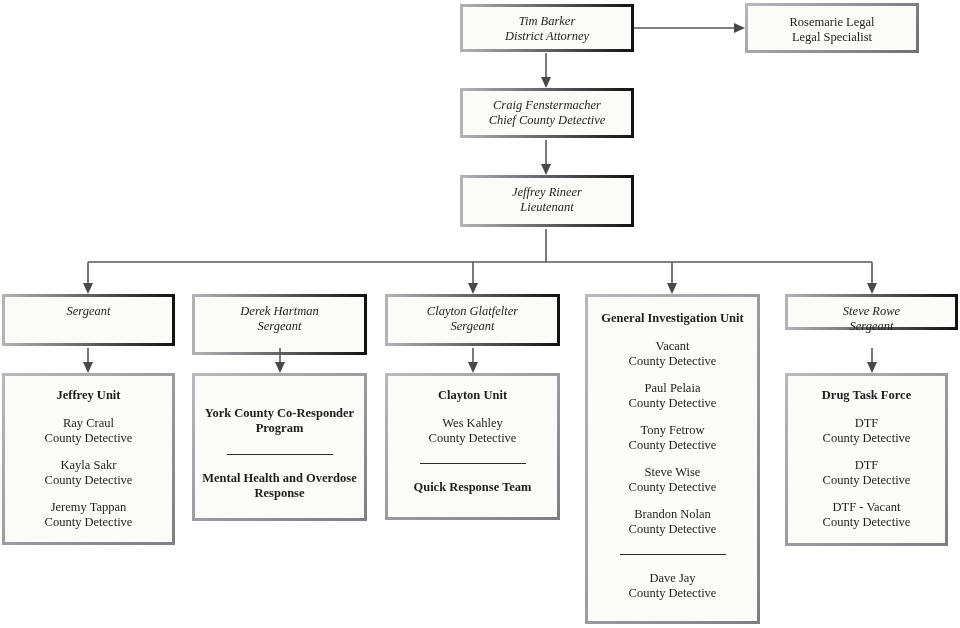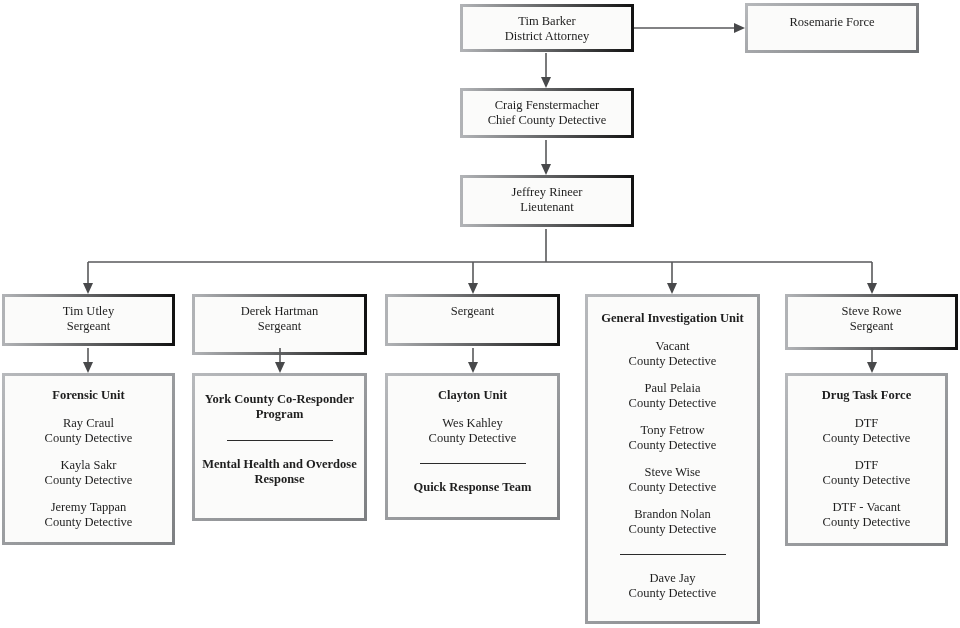--- a/index.html
+++ b/index.html
@@ -9,21 +9,21 @@
     color:var(--text,#1e1e1e); overflow:hidden;
   }
   svg.connectors { position:absolute; left:0; top:0; z-index:5; pointer-events:none; }
   .cline { stroke:var(--line,#58595b); stroke-width:1.6; fill:none; }
   .ahead { fill:var(--arrow,#48494b); stroke:none; }
 
   .node {
     position:absolute; box-sizing:border-box; background:var(--box_fill,#fbfbfa);
     border:3px solid #999; text-align:center; z-index:2;
   }
-  .exec { border-image:linear-gradient(to right, var(--exec_border_from,#b1b3b6), var(--exec_border_to,#121212)) 1; }
+  .exec { border-image:linear-gradient(to right, var(--exec_border_from,#b1b3b6), var(--exec_border_to,#121212)) 1;font-style:italic; }
   .legal { border-image:linear-gradient(135deg, var(--legal_border_from,#b6b8bb), var(--legal_border_to,#6e7073)) 1; }
   .unit { border-image:linear-gradient(to bottom right, var(--unit_border_from,#b7b9bc), var(--unit_border_to,#7d7f82)) 1; }
 
   .person { padding-top:7px; }
   .person .pname, .person .ptitle { font-size:12.5px; line-height:15px; white-space:nowrap; }
 
   .unit-box { display:flex; flex-direction:column; gap:13px; padding:12px 4px 8px 4px; }
   .u-heading { font-weight:bold; font-size:12.5px; line-height:15px; }
   .u-member .m-name, .u-member .m-title { font-size:12.5px; line-height:14.5px; }
   .u-divider { width:106px; height:0; margin:5px auto 3px auto; border-bottom:1.4px solid var(--divider,#2b2b2b); }
@@ -63,70 +63,71 @@
       <polygon class="ahead" points="867,362 877,362 872,373"></polygon>
     </g>
   </svg>
 
   <div class="node exec person" style="left:460px;top:4px;width:174px;height:48px">
     <div class="pname">Tim Barker</div>
     <div class="ptitle">District Attorney</div>
   </div>
 
   <div class="node legal person" style="left:745px;top:3px;width:174px;height:50px;padding-top:9px">
-    <div class="pname">Rosemarie Force</div>
+    <div class="pname">Rosemarie Legal</div>
+    <div class="ptitle">Legal Specialist</div>
   </div>
 
   <div class="node exec person" style="left:460px;top:88px;width:174px;height:50px">
     <div class="pname">Craig Fenstermacher</div>
     <div class="ptitle">Chief County Detective</div>
   </div>
 
   <div class="node exec person" style="left:460px;top:175px;width:174px;height:52px">
     <div class="pname">Jeffrey Rineer</div>
     <div class="ptitle">Lieutenant</div>
   </div>
 
   <div class="node exec person" style="left:2px;top:294px;width:173px;height:52px">
-    <div class="pname">Tim Utley</div>
     <div class="ptitle">Sergeant</div>
   </div>
 
   <div class="node exec person" style="left:192px;top:294px;width:175px;height:61px">
     <div class="pname">Derek Hartman</div>
     <div class="ptitle">Sergeant</div>
   </div>
 
   <div class="node exec person" style="left:385px;top:294px;width:175px;height:52px">
+    <div class="pname">Clayton Glatfelter</div>
     <div class="ptitle">Sergeant</div>
   </div>
 
-  <div class="node exec person" style="left:785px;top:294px;width:173px;height:56px">
+  <div class="node exec person" style="left:785px;top:294px;width:173px;height:36px">
     <div class="pname">Steve Rowe</div>
     <div class="ptitle">Sergeant</div>
   </div>
 
   <div class="node unit unit-box" style="left:2px;top:373px;width:173px;height:172px">
 
-  <div class="u-heading">Forensic Unit</div>
+  <div class="u-heading">Jeffrey Unit</div>
       <div class="u-member">
         <div class="m-name">Ray Craul</div>
         <div class="m-title">County Detective</div>
       </div>
       <div class="u-member">
         <div class="m-name">Kayla Sakr</div>
         <div class="m-title">County Detective</div>
       </div>
       <div class="u-member">
         <div class="m-name">Jeremy Tappan</div>
         <div class="m-title">County Detective</div>
       </div>
     </div>
 
-  <div class="node unit unit-box" style="left:192px;top:373px;width:175px;height:148px;padding-top:16px">
+  <div class="node unit unit-box" style="left:192px;top:373px;width:175px;height:148px;padding-top:30px">
 
   <div class="u-heading">York County Co-Responder Program</div>
       <div class="u-divider"></div>
       <div class="u-heading">Mental Health and Overdose Response</div>
     </div>
 
   <div class="node unit unit-box" style="left:385px;top:373px;width:175px;height:147px">
 
   <div class="u-heading">Clayton Unit</div>
       <div class="u-member">

